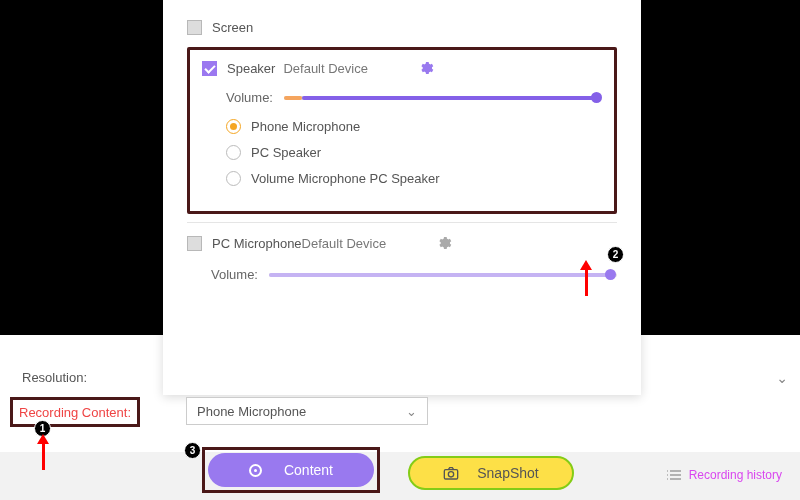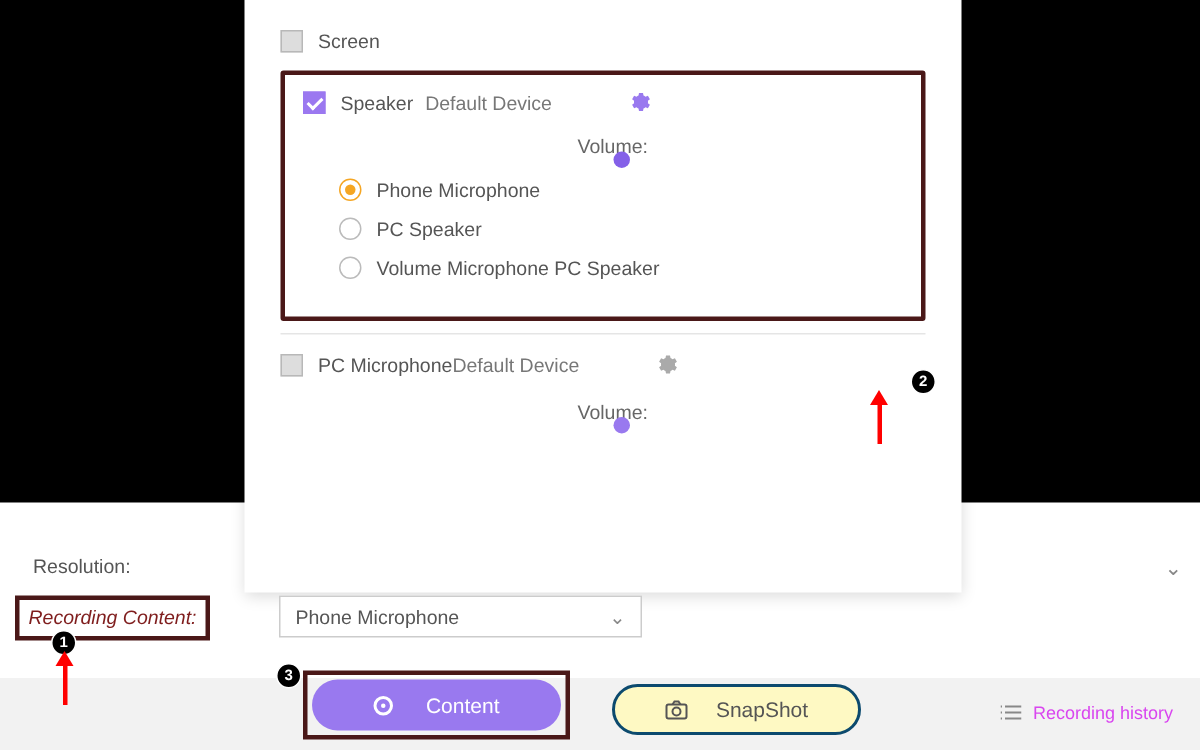--- a/index.html
+++ b/index.html
@@ -10,54 +10,54 @@
 
 .panel { position: absolute; top: 0; left: 163px; width: 478px; height: 395px; background: #fff; box-shadow: 0 2px 10px rgba(0,0,0,0.15); padding: 20px 24px 0 24px; }
 
 .row { display: flex; align-items: center; font-size: 13px; color: #555; margin-bottom: 12px; }
 .cb { width: 15px; height: 15px; border: 1px solid #b8b8b8; background: #ddd; margin-right: 10px; display: inline-flex; }
 .cb.checked { background: #9b78f0; border-color: #9b78f0; position: relative; }
 .cb.checked::after { content: ''; position: absolute; left: 4px; top: 1px; width: 4px; height: 8px; border: solid #fff; border-width: 0 2px 2px 0; transform: rotate(45deg); }
 
 .speaker-box { border: 3px solid #4a1818; border-radius: 2px; padding: 10px 12px 14px 12px; margin-top: 12px; }
 
-.vol-row { display: flex; align-items: center; margin: 14px 0 14px 24px; font-size: 13px; color: #666; flex-direction: column; }
+.vol-row { display: flex; align-items: center; margin: 14px 0 14px 24px; font-size: 13px; color: #666; }
 .vol-label { width: 58px; }
 .slider { flex: 1; height: 4px; background: #ddd; border-radius: 2px; position: relative; }
 .slider-fill { position: absolute; left: 0; top: 0; bottom: 0; border-radius: 2px; }
 .slider-start { position: absolute; left: 0; width: 18px; top: 0; bottom: 0; background: #f5a55e; border-radius: 2px; }
 .slider-thumb { position: absolute; top: -4px; width: 11px; height: 11px; border-radius: 50%; }
 
 .radio-list { margin-left: 24px; }
 .radio-row { display: flex; align-items: center; font-size: 13px; color: #555; margin: 11px 0; }
 .radio { width: 15px; height: 15px; border: 1.5px solid #bbb; border-radius: 50%; margin-right: 10px; display: inline-flex; align-items: center; justify-content: center; }
 .radio.sel { border-color: #f5a623; }
 .radio.sel::after { content: ''; width: 7px; height: 7px; background: #f5a623; border-radius: 50%; }
 
 .link { color: #8460e8; text-decoration: underline; font-size: 13px; margin: 12px 0 12px 4px; display: inline-block; }
 .hr { border: none; border-top: 1px solid #e5e5e5; margin: 8px 0 12px 0; }
 
 .gear { width: 16px; height: 16px; margin-left: 18px; color: #999; }
 .device { margin-left: 8px; color: #777; }
 
 .res-label { position: absolute; top: 370px; left: 22px; font-size: 13px; color: #555; }
 .rec-label-box { position: absolute; top: 397px; left: 10px; border: 3px solid #4a1818; padding: 3px 6px; background: #fff; }
-.rec-label { font-size: 13px; color: #7f1d1d; font-style: italic; }
+.rec-label { font-size: 13px; color: #ef4444; }
 
 .dropdown { position: absolute; top: 397px; left: 186px; width: 242px; height: 28px; border: 1px solid #ccc; background: #fff; display: flex; align-items: center; padding: 0 10px; font-size: 13px; color: #555; }
 .dropdown .chev { margin-left: auto; color: #888; }
 
 .res-chev { position: absolute; top: 370px; right: 12px; color: #888; font-size: 14px; }
 
 .record-box { position: absolute; bottom: 7px; left: 202px; border: 3px solid #4a1818; padding: 3px; }
 .record-btn { width: 166px; height: 34px; background: #9979ef; border-radius: 17px; display: flex; align-items: center; justify-content: center; color: #fff; font-size: 14px; }
 .record-btn .dot { width: 13px; height: 13px; border: 2px solid #fff; border-radius: 50%; margin-right: 22px; position: relative; }
 .record-btn .dot::after { content: ''; position: absolute; left: 3px; top: 3px; width: 3px; height: 3px; background: #fff; border-radius: 50%; }
 
-.snap-btn { position: absolute; bottom: 10px; left: 408px; width: 166px; height: 34px; border: 2px solid #0c4a6e; border-radius: 17px; display: flex; align-items: center; justify-content: center; color: #555; font-size: 14px; background: #fef9c3; }
+.snap-btn { position: absolute; bottom: 10px; left: 408px; width: 166px; height: 34px; border: 2px solid #84cc16; border-radius: 17px; display: flex; align-items: center; justify-content: center; color: #555; font-size: 14px; background: #fde047; }
 .snap-btn .cam { margin-right: 18px; }
 
 .history { position: absolute; bottom: 18px; right: 18px; font-size: 12px; color: #d946ef; display: flex; align-items: center; }
 .history .hicon { margin-right: 8px; color: #888; }
 
 .callout { position: absolute; width: 17px; height: 17px; background: #000; border: 1.5px solid #fff; border-radius: 50%; color: #fff; font-size: 10px; font-weight: bold; display: flex; align-items: center; justify-content: center; }
 .arrow-up { position: absolute; width: 0; height: 0; }
 .arrow-up::before { content: ''; position: absolute; width: 3px; height: 28px; background: #ff0000; left: -1px; }
 .arrow-up::after { content: ''; position: absolute; top: -8px; left: -6px; border-left: 6px solid transparent; border-right: 6px solid transparent; border-bottom: 10px solid #ff0000; }
 

